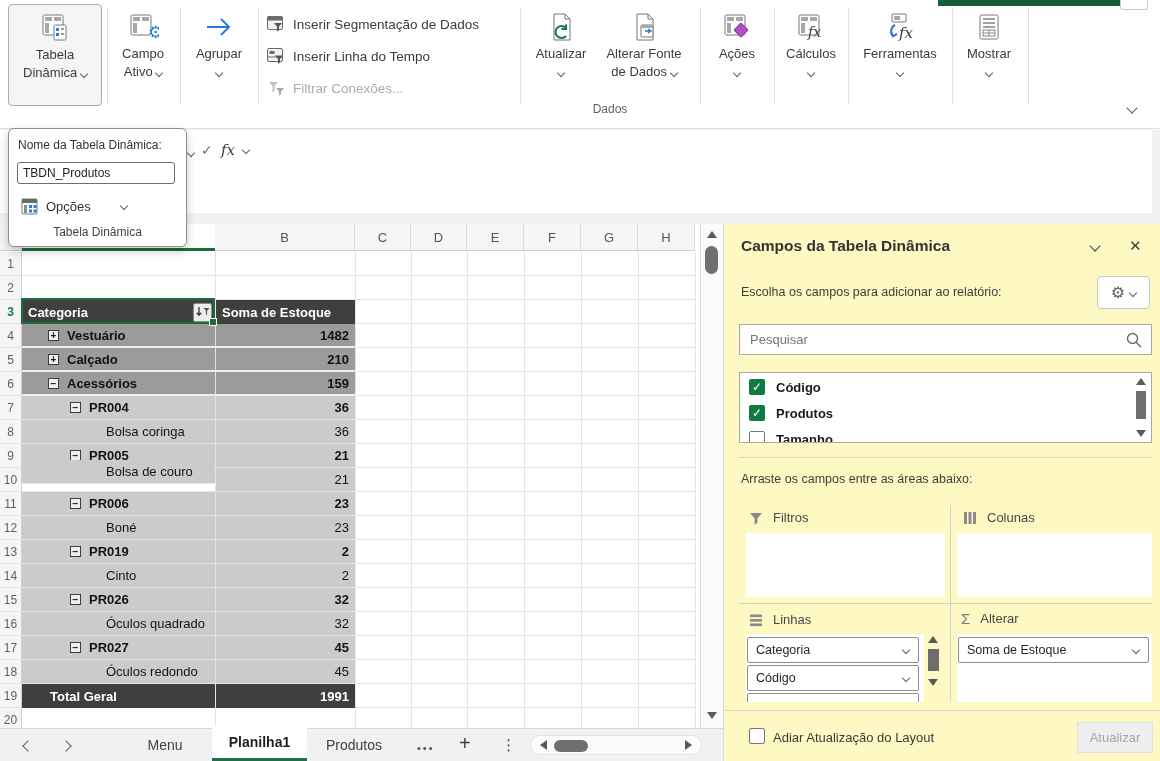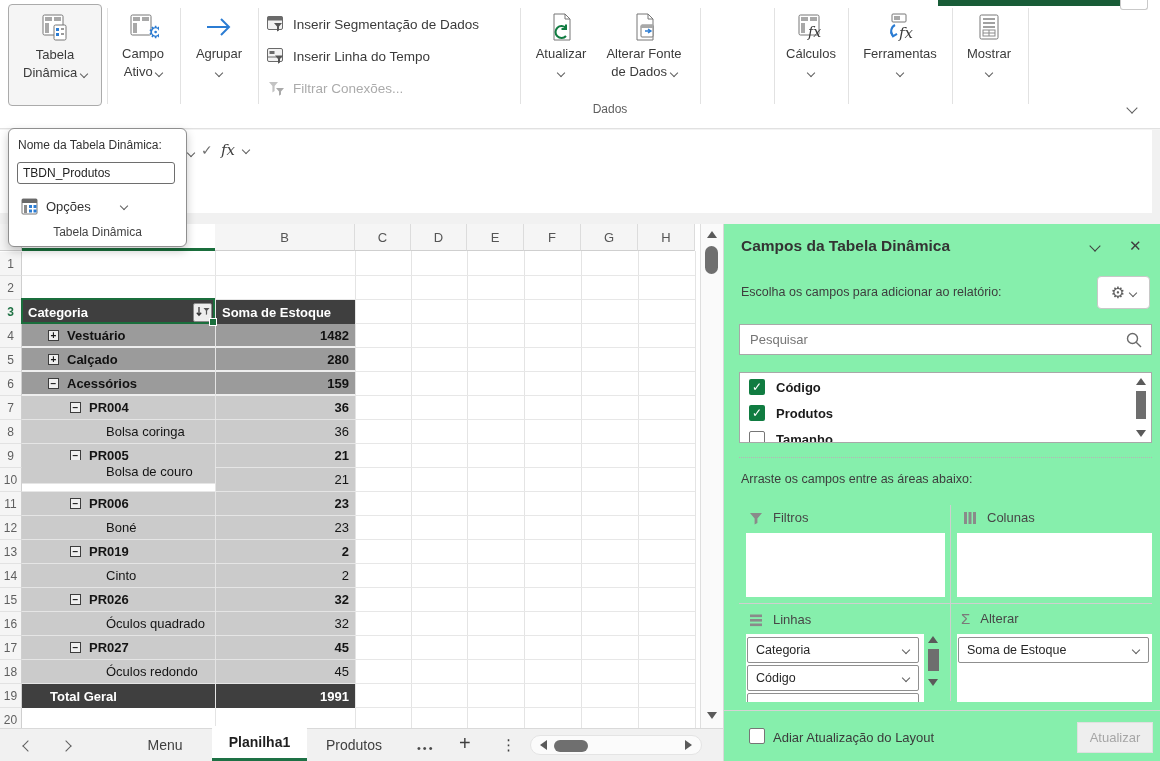--- a/index.html
+++ b/index.html
@@ -42,21 +42,21 @@
   .gl-v{width:1px;background:#e4e4e4;z-index:1;}
   .gl-h{height:1px;background:#e7e7e7;z-index:1;}
   .pcell{z-index:3;display:flex;align-items:center;box-sizing:border-box;font-size:13px;}
   .pdark{background:#3f3f3f;color:#fff;font-weight:bold;}
   .pcat{background:#9b9b9b;color:#111;font-weight:bold;border-bottom:2px solid #eee;}
   .plight{background:#cbcbcb;color:#141414;border-bottom:1px solid rgba(255,255,255,.5);}
   .plight.b{font-weight:bold;}
   .val{justify-content:flex-end;padding-right:6px;}
   .expbox{display:inline-block;width:11px;height:11px;border:1px solid #3d3d3d;background:#f0f0f0;color:#1b1b1b;font-size:10px;line-height:10px;text-align:center;font-weight:bold;box-sizing:border-box;margin-right:4px;flex:0 0 11px;}
   
-  .panel{left:723px;top:224px;width:437px;height:537px;background:#86efac;border-left:1px solid #d9d9d9;box-sizing:border-box;z-index:4;}
+  .panel{left:723px;top:224px;width:437px;height:537px;background:#fef9c3;border-left:1px solid #d9d9d9;box-sizing:border-box;z-index:4;}
   .whitebox{background:#fff;border:1px solid #a8a8a8;box-sizing:border-box;}
   .ddl{background:#fff;border:1px solid #8f8f8f;border-radius:2px;box-sizing:border-box;display:flex;align-items:center;font-size:12.5px;color:#262626;padding-left:8px;cursor:pointer;}
   .ddl .chv{position:absolute;right:9px;}
   .cb{width:16px;height:16px;box-sizing:border-box;border-radius:2px;}
   .cb.on{background:#107C41;color:#fff;font-size:12px;line-height:16px;text-align:center;}
   .cb.off{background:#fff;border:1px solid #767676;}
   .arealbl{font-size:13px;color:#474747;display:flex;align-items:center;gap:10px;}
   
   .sheetbar{left:0;top:728px;width:723px;height:33px;background:#f1f1f1;border-top:1px solid #d9d9d9;box-sizing:border-box;z-index:6;}
   .stab{top:728px;height:33px;display:flex;align-items:center;justify-content:center;font-size:14px;color:#3f3f3f;cursor:pointer;z-index:7;}
@@ -152,20 +152,30 @@
         <rect x="13" y="14" width="12" height="12" rx="1" fill="#fff" stroke="#767676"></rect>
         <rect x="13" y="14" width="12" height="3" fill="#a8a8a8"></rect>
         <path d="M17 20 h6 M20 18 l3 2 -3 2" stroke="#2b7cd3" fill="none" stroke-width="1.4"></path>
       </svg>
       <div class="lbl"><span>Alterar Fonte</span><br>
       <span>de Dados</span> <span class="chv s"></span></div>
     </div>
     <div class="abs grp-lbl" style="left:520px;width:180px;">Dados</div>
     <div class="abs rib-sep" style="left:700px;"></div>
 
+    <div class="abs bigbtn" style="left:706px;width:62px;">
+      <svg class="ic32" viewBox="0 0 32 32">
+        <rect x="4" y="4" width="20" height="20" rx="1.5" fill="#fff" stroke="#767676"></rect>
+        <rect x="6" y="6" width="7" height="4" fill="#a8a8a8"></rect>
+          <rect x="15" y="6" width="7" height="4" fill="#a8a8a8"></rect>
+        <rect x="6" y="12" width="4" height="10" fill="#a8a8a8"></rect>
+        <rect x="15" y="14" width="10" height="10" rx="1" transform="rotate(45 20 19)" fill="#b44fc8" stroke="#8d3aa0"></rect>
+      </svg>
+      <div class="lbl"><span>Ações</span><br><span class="chv s"></span></div>
+    </div>
     <div class="abs rib-sep" style="left:774px;"></div>
 
     <div class="abs bigbtn" style="left:779px;width:64px;">
       <svg class="ic32" viewBox="0 0 32 32">
         <rect x="4" y="4" width="20" height="20" rx="1.5" fill="#fff" stroke="#767676"></rect>
         <rect x="6" y="6" width="7" height="4" fill="#a8a8a8"></rect>
           <rect x="15" y="6" width="7" height="4" fill="#a8a8a8"></rect>
         <rect x="6" y="12" width="4" height="10" fill="#a8a8a8"></rect>
         <text x="13" y="26" font-size="14" font-style="italic" font-family="DejaVu Serif,serif" fill="#3b3b3b">fx</text>
       </svg>
@@ -311,21 +321,21 @@
         </div>
         <div class="abs pcell pcat" style="left:22px;top:100px;width:193px;height:24px;">
           <div class="expbox" style="margin-left:26px;">+</div>
           <div style="margin-left:4px;white-space:nowrap;">Vestuário</div>
         </div>
         <div class="abs pcell val pcat" style="left:216px;top:100px;width:139px;height:24px;">1482</div>
         <div class="abs pcell pcat" style="left:22px;top:124px;width:193px;height:24px;">
           <div class="expbox" style="margin-left:26px;">+</div>
           <div style="margin-left:4px;white-space:nowrap;">Calçado</div>
         </div>
-        <div class="abs pcell val pcat" style="left:216px;top:124px;width:139px;height:24px;">280</div>
+        <div class="abs pcell val pcat" style="left:216px;top:124px;width:139px;height:24px;">210</div>
         <div class="abs pcell pcat" style="left:22px;top:148px;width:193px;height:24px;">
           <div class="expbox" style="margin-left:26px;">−</div>
           <div style="margin-left:4px;white-space:nowrap;">Acessórios</div>
         </div>
         <div class="abs pcell val pcat" style="left:216px;top:148px;width:139px;height:24px;">159</div>
         <div class="abs pcell plight b" style="left:22px;top:172px;width:193px;height:24px;">
           <div class="expbox" style="margin-left:48px;">−</div>
           <div style="margin-left:4px;white-space:nowrap;">PR004</div>
         </div>
         <div class="abs pcell val plight b" style="left:216px;top:172px;width:139px;height:24px;">36</div>

